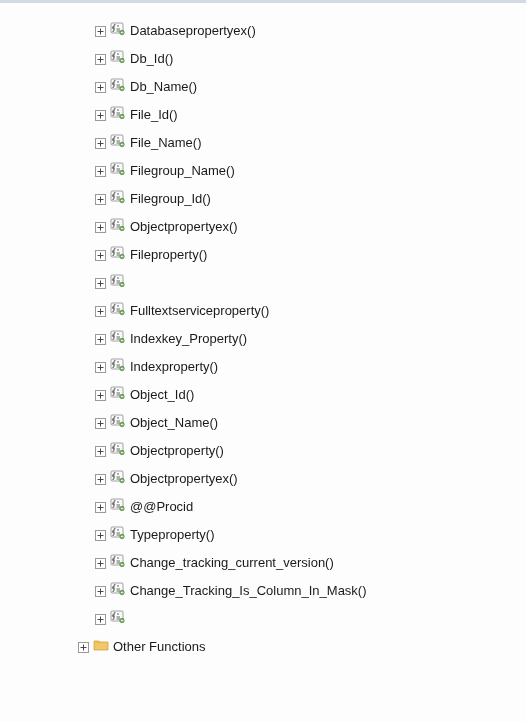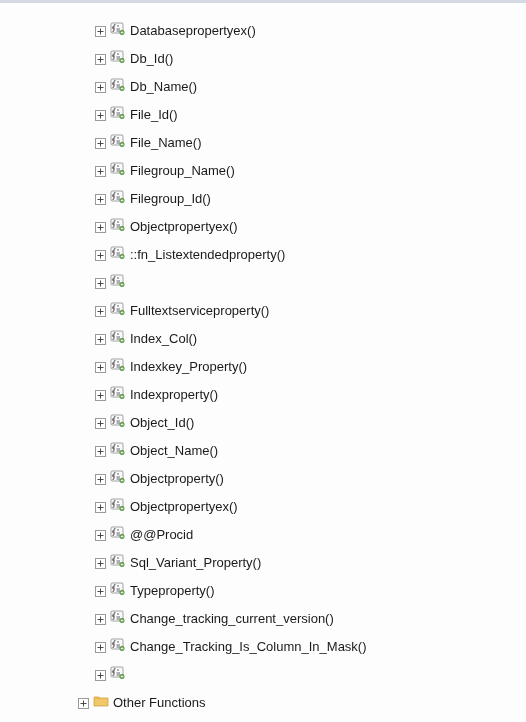--- a/index.html
+++ b/index.html
@@ -244,21 +244,21 @@
           <svg width="16" height="14" viewBox="0 0 16 14">
   <rect x="1" y="1" width="12" height="10" rx="1" fill="#fafafa" stroke="#8a8a8a" stroke-width="0.8"></rect>
   <path d="M5.5 2.5 Q4 2.5 4 4 L4 5 L2.8 5 L2.8 6.2 L4 6.2 L4 8 Q4 9.5 2.5 9.5" fill="none" stroke="#555" stroke-width="1.1"></path>
   <circle cx="8" cy="4" r="0.8" fill="#555"></circle>
   <line x1="6.5" y1="7" x2="10" y2="7" stroke="#555" stroke-width="0.9"></line>
   <line x1="6.5" y1="9" x2="10" y2="9" stroke="#555" stroke-width="0.9"></line>
   <circle cx="12" cy="10.5" r="2.2" fill="#6aa84f" stroke="#3d7a2a" stroke-width="0.6"></circle>
   <path d="M10.8 10.5 L12.5 10.5 M12 9.5 L13 10.5 L12 11.5" fill="none" stroke="#fff" stroke-width="0.9"></path>
 </svg>
         </span>
-        <span class="node-label">::fn_Listextendedproperty()</span>
+        <span class="node-label">Fileproperty()</span>
       </div>
       <div class="tree-node">
         <span class="expander">
           <svg width="11" height="11" viewBox="0 0 11 11">
   <rect x="0.5" y="0.5" width="10" height="10" fill="#ffffff" stroke="#9a9a9a" stroke-width="1"></rect>
   <line x1="2.5" y1="5.5" x2="8.5" y2="5.5" stroke="#4a4a4a" stroke-width="1"></line>
   <line x1="5.5" y1="2.5" x2="5.5" y2="8.5" stroke="#4a4a4a" stroke-width="1"></line>
 </svg>
         </span>
         <span class="node-icon">
@@ -306,41 +306,20 @@
           <svg width="16" height="14" viewBox="0 0 16 14">
   <rect x="1" y="1" width="12" height="10" rx="1" fill="#fafafa" stroke="#8a8a8a" stroke-width="0.8"></rect>
   <path d="M5.5 2.5 Q4 2.5 4 4 L4 5 L2.8 5 L2.8 6.2 L4 6.2 L4 8 Q4 9.5 2.5 9.5" fill="none" stroke="#555" stroke-width="1.1"></path>
   <circle cx="8" cy="4" r="0.8" fill="#555"></circle>
   <line x1="6.5" y1="7" x2="10" y2="7" stroke="#555" stroke-width="0.9"></line>
   <line x1="6.5" y1="9" x2="10" y2="9" stroke="#555" stroke-width="0.9"></line>
   <circle cx="12" cy="10.5" r="2.2" fill="#6aa84f" stroke="#3d7a2a" stroke-width="0.6"></circle>
   <path d="M10.8 10.5 L12.5 10.5 M12 9.5 L13 10.5 L12 11.5" fill="none" stroke="#fff" stroke-width="0.9"></path>
 </svg>
         </span>
-        <span class="node-label">Index_Col()</span>
-      </div>
-      <div class="tree-node">
-        <span class="expander">
-          <svg width="11" height="11" viewBox="0 0 11 11">
-  <rect x="0.5" y="0.5" width="10" height="10" fill="#ffffff" stroke="#9a9a9a" stroke-width="1"></rect>
-  <line x1="2.5" y1="5.5" x2="8.5" y2="5.5" stroke="#4a4a4a" stroke-width="1"></line>
-  <line x1="5.5" y1="2.5" x2="5.5" y2="8.5" stroke="#4a4a4a" stroke-width="1"></line>
-</svg>
-        </span>
-        <span class="node-icon">
-          <svg width="16" height="14" viewBox="0 0 16 14">
-  <rect x="1" y="1" width="12" height="10" rx="1" fill="#fafafa" stroke="#8a8a8a" stroke-width="0.8"></rect>
-  <path d="M5.5 2.5 Q4 2.5 4 4 L4 5 L2.8 5 L2.8 6.2 L4 6.2 L4 8 Q4 9.5 2.5 9.5" fill="none" stroke="#555" stroke-width="1.1"></path>
-  <circle cx="8" cy="4" r="0.8" fill="#555"></circle>
-  <line x1="6.5" y1="7" x2="10" y2="7" stroke="#555" stroke-width="0.9"></line>
-  <line x1="6.5" y1="9" x2="10" y2="9" stroke="#555" stroke-width="0.9"></line>
-  <circle cx="12" cy="10.5" r="2.2" fill="#6aa84f" stroke="#3d7a2a" stroke-width="0.6"></circle>
-  <path d="M10.8 10.5 L12.5 10.5 M12 9.5 L13 10.5 L12 11.5" fill="none" stroke="#fff" stroke-width="0.9"></path>
-</svg>
-        </span>
         <span class="node-label">Indexkey_Property()</span>
       </div>
       <div class="tree-node">
         <span class="expander">
           <svg width="11" height="11" viewBox="0 0 11 11">
   <rect x="0.5" y="0.5" width="10" height="10" fill="#ffffff" stroke="#9a9a9a" stroke-width="1"></rect>
   <line x1="2.5" y1="5.5" x2="8.5" y2="5.5" stroke="#4a4a4a" stroke-width="1"></line>
   <line x1="5.5" y1="2.5" x2="5.5" y2="8.5" stroke="#4a4a4a" stroke-width="1"></line>
 </svg>
         </span>
@@ -454,41 +433,20 @@
   <rect x="1" y="1" width="12" height="10" rx="1" fill="#fafafa" stroke="#8a8a8a" stroke-width="0.8"></rect>
   <path d="M5.5 2.5 Q4 2.5 4 4 L4 5 L2.8 5 L2.8 6.2 L4 6.2 L4 8 Q4 9.5 2.5 9.5" fill="none" stroke="#555" stroke-width="1.1"></path>
   <circle cx="8" cy="4" r="0.8" fill="#555"></circle>
   <line x1="6.5" y1="7" x2="10" y2="7" stroke="#555" stroke-width="0.9"></line>
   <line x1="6.5" y1="9" x2="10" y2="9" stroke="#555" stroke-width="0.9"></line>
   <circle cx="12" cy="10.5" r="2.2" fill="#6aa84f" stroke="#3d7a2a" stroke-width="0.6"></circle>
   <path d="M10.8 10.5 L12.5 10.5 M12 9.5 L13 10.5 L12 11.5" fill="none" stroke="#fff" stroke-width="0.9"></path>
 </svg>
         </span>
         <span class="node-label">@@Procid</span>
-      </div>
-      <div class="tree-node">
-        <span class="expander">
-          <svg width="11" height="11" viewBox="0 0 11 11">
-  <rect x="0.5" y="0.5" width="10" height="10" fill="#ffffff" stroke="#9a9a9a" stroke-width="1"></rect>
-  <line x1="2.5" y1="5.5" x2="8.5" y2="5.5" stroke="#4a4a4a" stroke-width="1"></line>
-  <line x1="5.5" y1="2.5" x2="5.5" y2="8.5" stroke="#4a4a4a" stroke-width="1"></line>
-</svg>
-        </span>
-        <span class="node-icon">
-          <svg width="16" height="14" viewBox="0 0 16 14">
-  <rect x="1" y="1" width="12" height="10" rx="1" fill="#fafafa" stroke="#8a8a8a" stroke-width="0.8"></rect>
-  <path d="M5.5 2.5 Q4 2.5 4 4 L4 5 L2.8 5 L2.8 6.2 L4 6.2 L4 8 Q4 9.5 2.5 9.5" fill="none" stroke="#555" stroke-width="1.1"></path>
-  <circle cx="8" cy="4" r="0.8" fill="#555"></circle>
-  <line x1="6.5" y1="7" x2="10" y2="7" stroke="#555" stroke-width="0.9"></line>
-  <line x1="6.5" y1="9" x2="10" y2="9" stroke="#555" stroke-width="0.9"></line>
-  <circle cx="12" cy="10.5" r="2.2" fill="#6aa84f" stroke="#3d7a2a" stroke-width="0.6"></circle>
-  <path d="M10.8 10.5 L12.5 10.5 M12 9.5 L13 10.5 L12 11.5" fill="none" stroke="#fff" stroke-width="0.9"></path>
-</svg>
-        </span>
-        <span class="node-label">Sql_Variant_Property()</span>
       </div>
       <div class="tree-node">
         <span class="expander">
           <svg width="11" height="11" viewBox="0 0 11 11">
   <rect x="0.5" y="0.5" width="10" height="10" fill="#ffffff" stroke="#9a9a9a" stroke-width="1"></rect>
   <line x1="2.5" y1="5.5" x2="8.5" y2="5.5" stroke="#4a4a4a" stroke-width="1"></line>
   <line x1="5.5" y1="2.5" x2="5.5" y2="8.5" stroke="#4a4a4a" stroke-width="1"></line>
 </svg>
         </span>
         <span class="node-icon">

